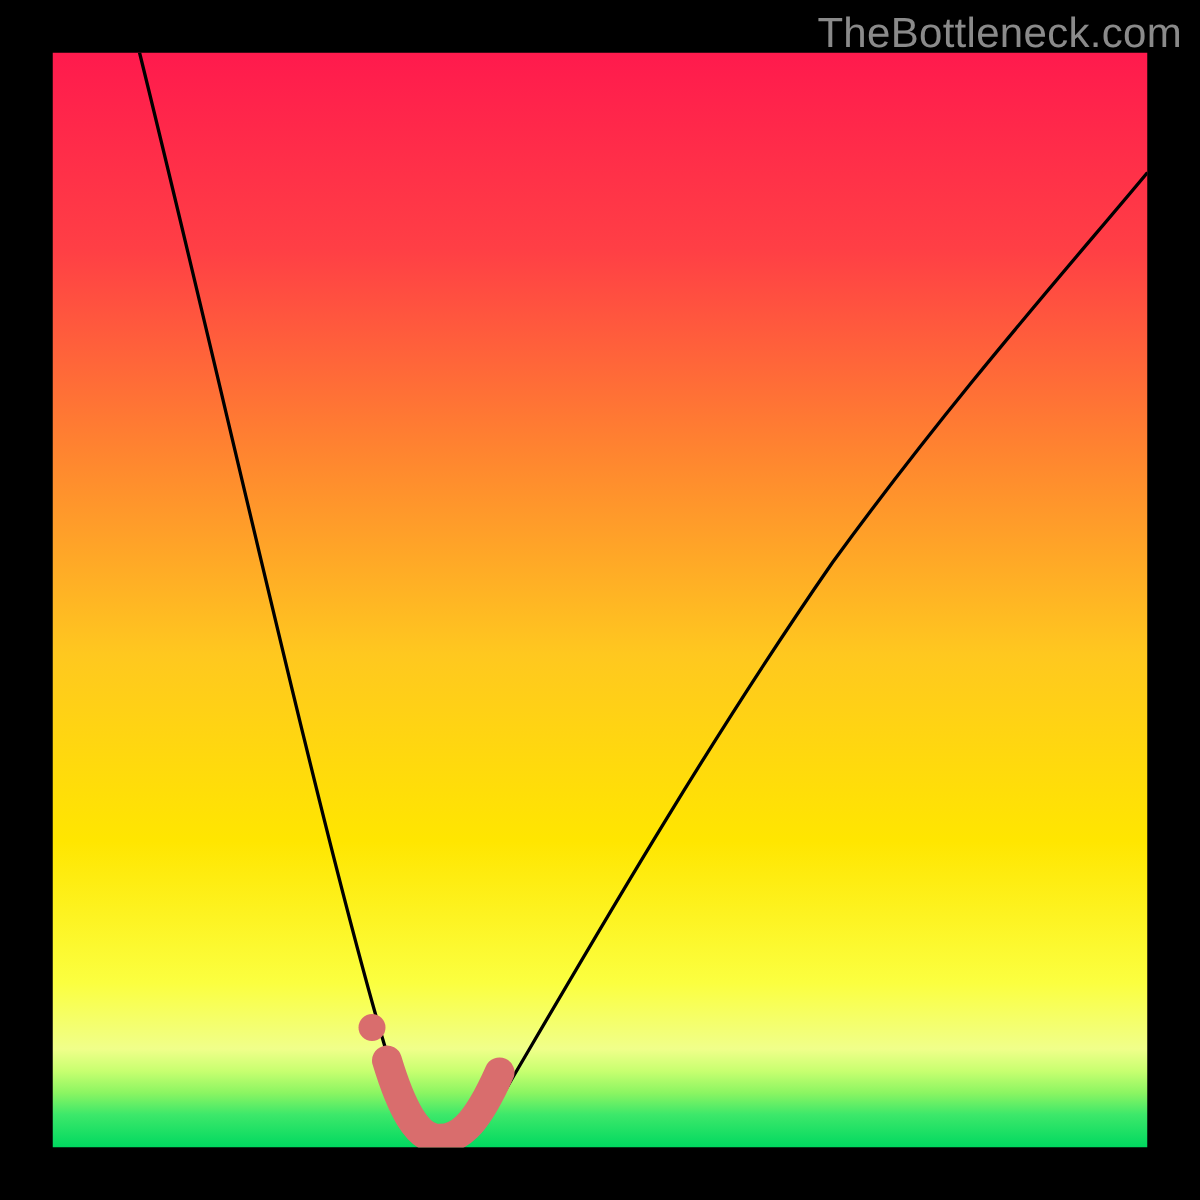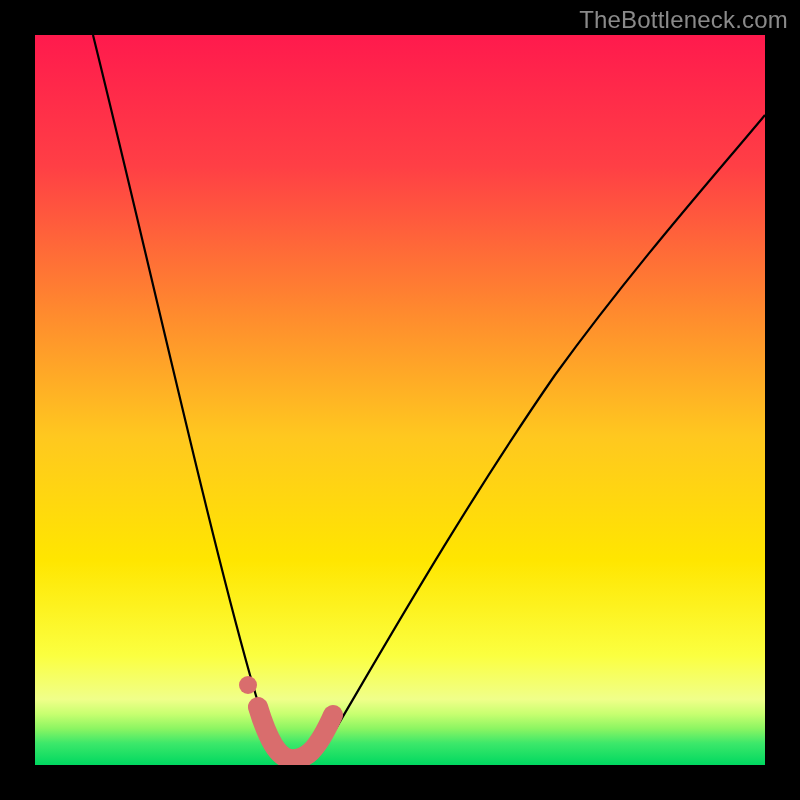--- a/index.html
+++ b/index.html
@@ -25,21 +25,21 @@
     top: 35px;
     width: 730px;
     height: 730px;
     
   }
   .watermark {
     position: absolute;
     top: 6px;
     right: 12px;
     color: #8a8a8a;
-    font-size: 24px;
+    font-size: 28px;
     font-weight: 500;
     letter-spacing: 0.2px;
   }
 </style>
 </head>
 <body>
 
 <div class="frame">
 
   <div class="plot">

